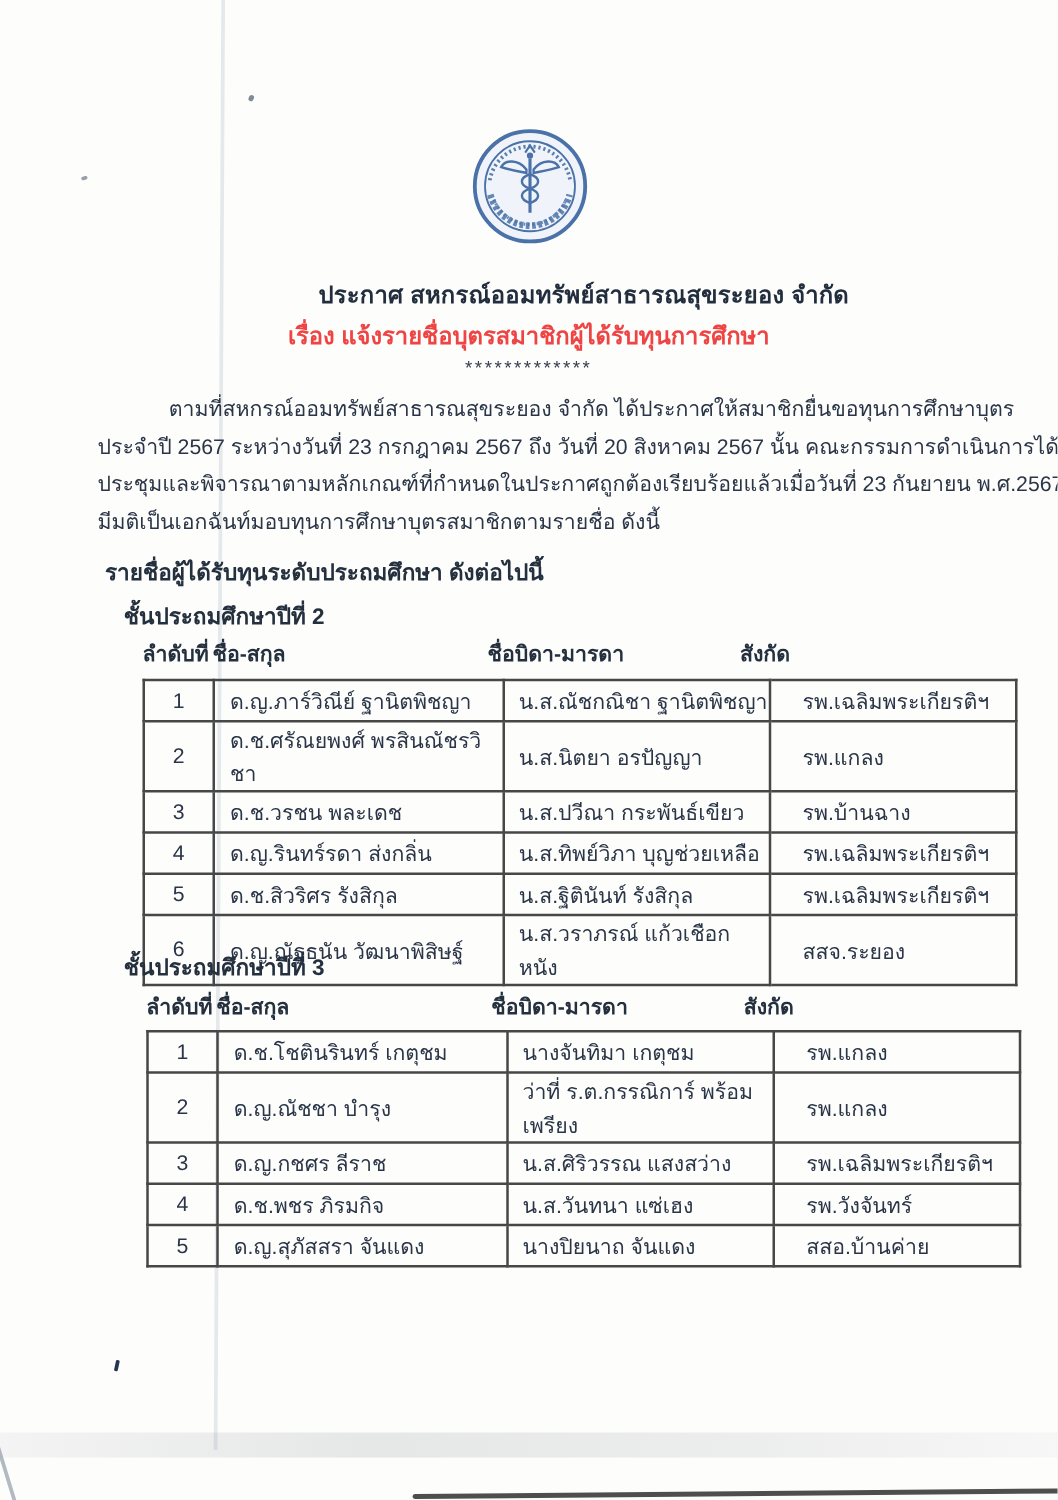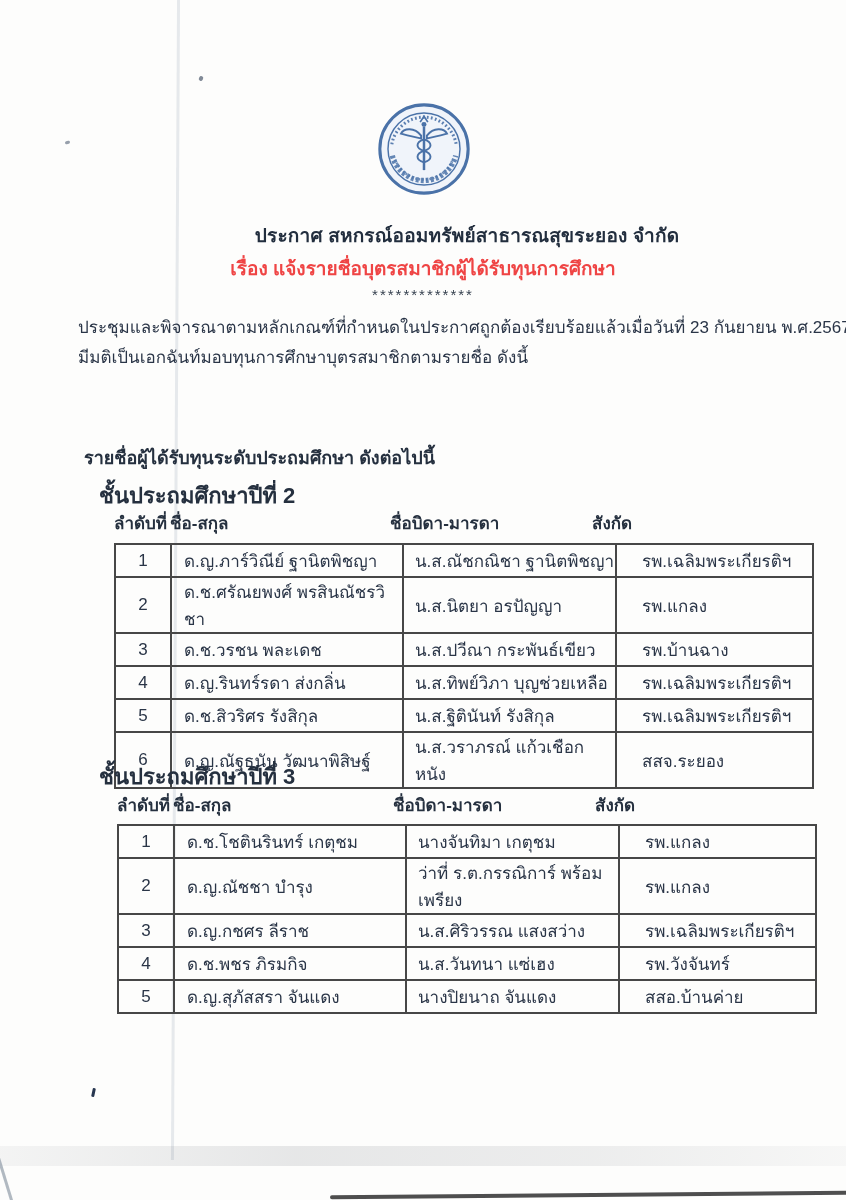--- a/index.html
+++ b/index.html
@@ -45,21 +45,21 @@
   .title2{position:absolute;left:0;top:253px;width:846px;text-align:center;
     font-size:19px;font-weight:bold;color:#ef4444;}
   .stars{position:absolute;left:0;top:286px;width:846px;text-align:center;
     font-size:15px;letter-spacing:2px;color:#36414f;}
 
   .para{position:absolute;left:78px;top:313px;width:698px;font-size:17px;color:#2a3547;}
   .para .pline{height:30px;line-height:30px;white-space:nowrap;}
   .para .pline.indent{text-indent:57px;}
 
   .list-intro{position:absolute;left:84px;top:443px;font-size:18px;font-weight:bold;color:#25303f;}
-  .sec-title{position:absolute;left:99px;font-size:22px;font-weight:bold;color:#25303f;}
+  .sec-title{position:absolute;left:99px;font-size:18px;font-weight:bold;color:#25303f;}
   .sec1{top:478px;} .sec2{top:759px;}
 
   .thead{position:absolute;display:grid;grid-template-columns:56px 220px 202px 172px;
     width:650px;font-size:17px;font-weight:bold;color:#25303f;}
   .thead1{left:114px;top:511px;} .thead2{left:117px;top:793px;}
   .thead .hcell{text-align:left;line-height:26px;}
 
   table.doc{position:absolute;border-collapse:collapse;table-layout:fixed;width:652px;
     font-size:17px;color:#2a3547;}
   .tbl1{left:114px;top:543px;} .tbl2{left:117px;top:824px;}
@@ -100,20 +100,22 @@
       <path d="M50,40 C41,43 41,49 50,52 C59,55 59,61 50,64" fill="none" stroke="#4a72a8" stroke-width="2"></path>
       <path d="M50,40 C59,43 59,49 50,52 C41,55 41,61 50,64" fill="none" stroke="#4a72a8" stroke-width="2"></path>
     </svg>
   </div>
 
   <div class="title1">ประกาศ สหกรณ์ออมทรัพย์สาธารณสุขระยอง จำกัด</div>
   <div class="title2">เรื่อง แจ้งรายชื่อบุตรสมาชิกผู้ได้รับทุนการศึกษา</div>
   <div class="stars">*************</div>
 
   <div class="para">
+    <div class="pline indent">ตามที่สหกรณ์ออมทรัพย์สาธารณสุขระยอง จำกัด  ได้ประกาศให้สมาชิกยื่นขอทุนการศึกษาบุตร</div>
+    <div class="pline">ประจำปี 2567 ระหว่างวันที่ 23 กรกฎาคม 2567 ถึง วันที่ 20 สิงหาคม 2567 นั้น  คณะกรรมการดำเนินการได้</div>
     <div class="pline">ประชุมและพิจารณาตามหลักเกณฑ์ที่กำหนดในประกาศถูกต้องเรียบร้อยแล้วเมื่อวันที่ 23 กันยายน พ.ศ.2567  ได้</div>
     <div class="pline">มีมติเป็นเอกฉันท์มอบทุนการศึกษาบุตรสมาชิกตามรายชื่อ ดังนี้</div>
   </div>
 
   <div class="list-intro">รายชื่อผู้ได้รับทุนระดับประถมศึกษา ดังต่อไปนี้</div>
 
   <div class="sec-title sec1">ชั้นประถมศึกษาปีที่ 2</div>
   <div class="thead thead1">
     <div class="hcell">ลำดับที่</div>
     <div class="hcell">ชื่อ-สกุล</div>

